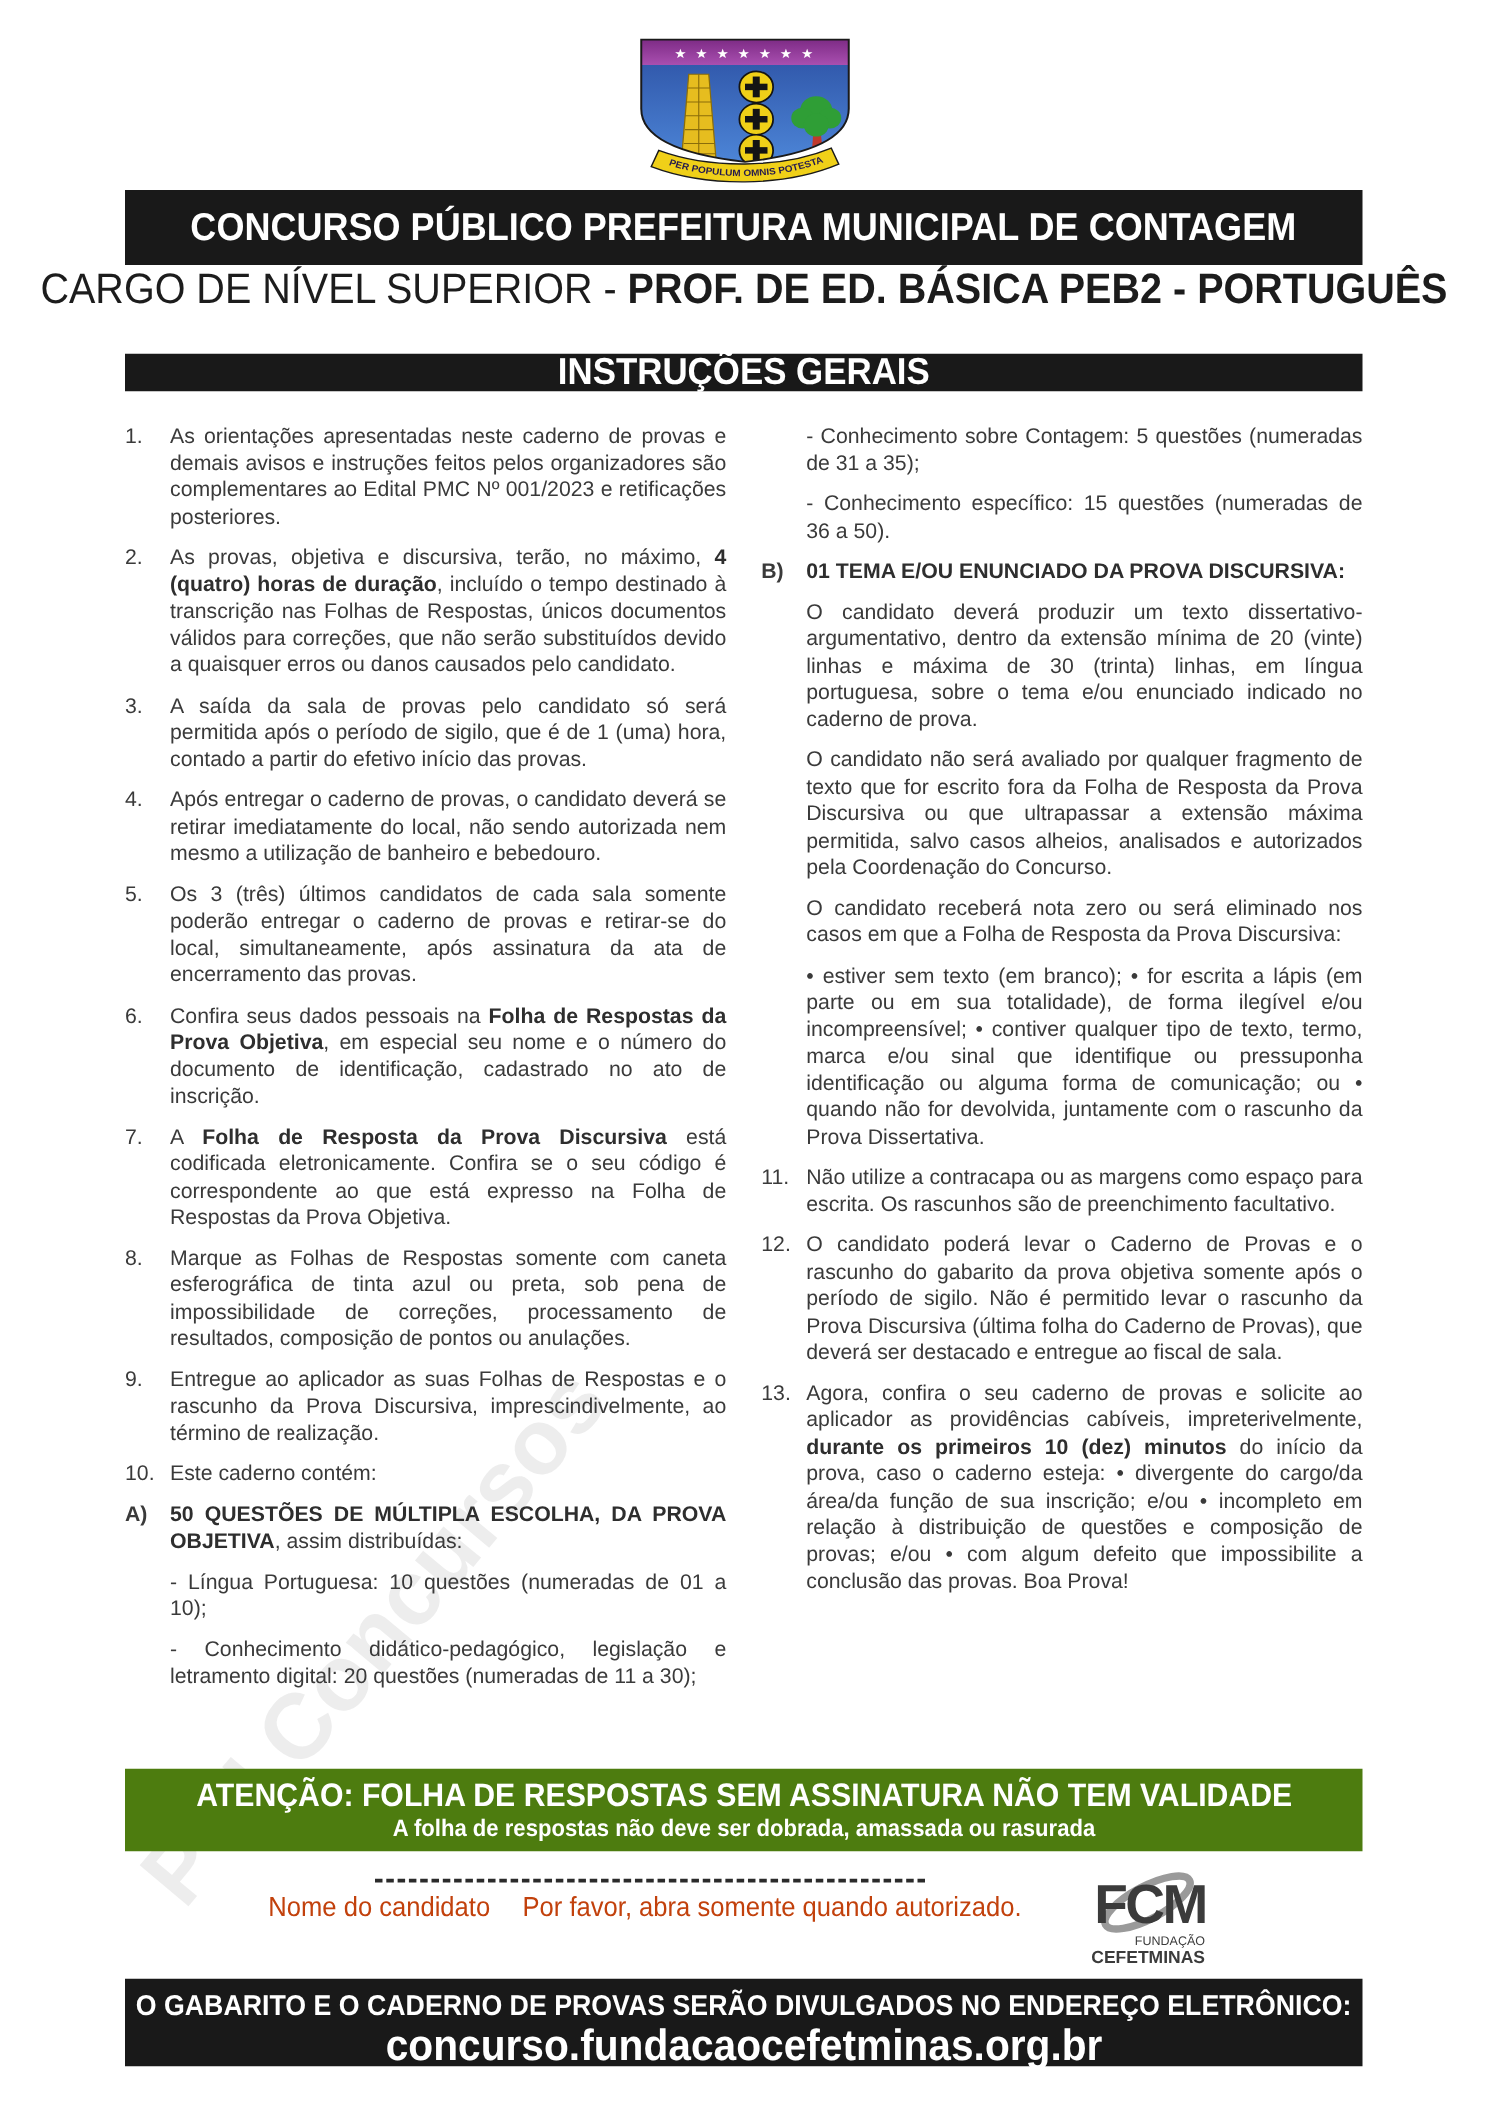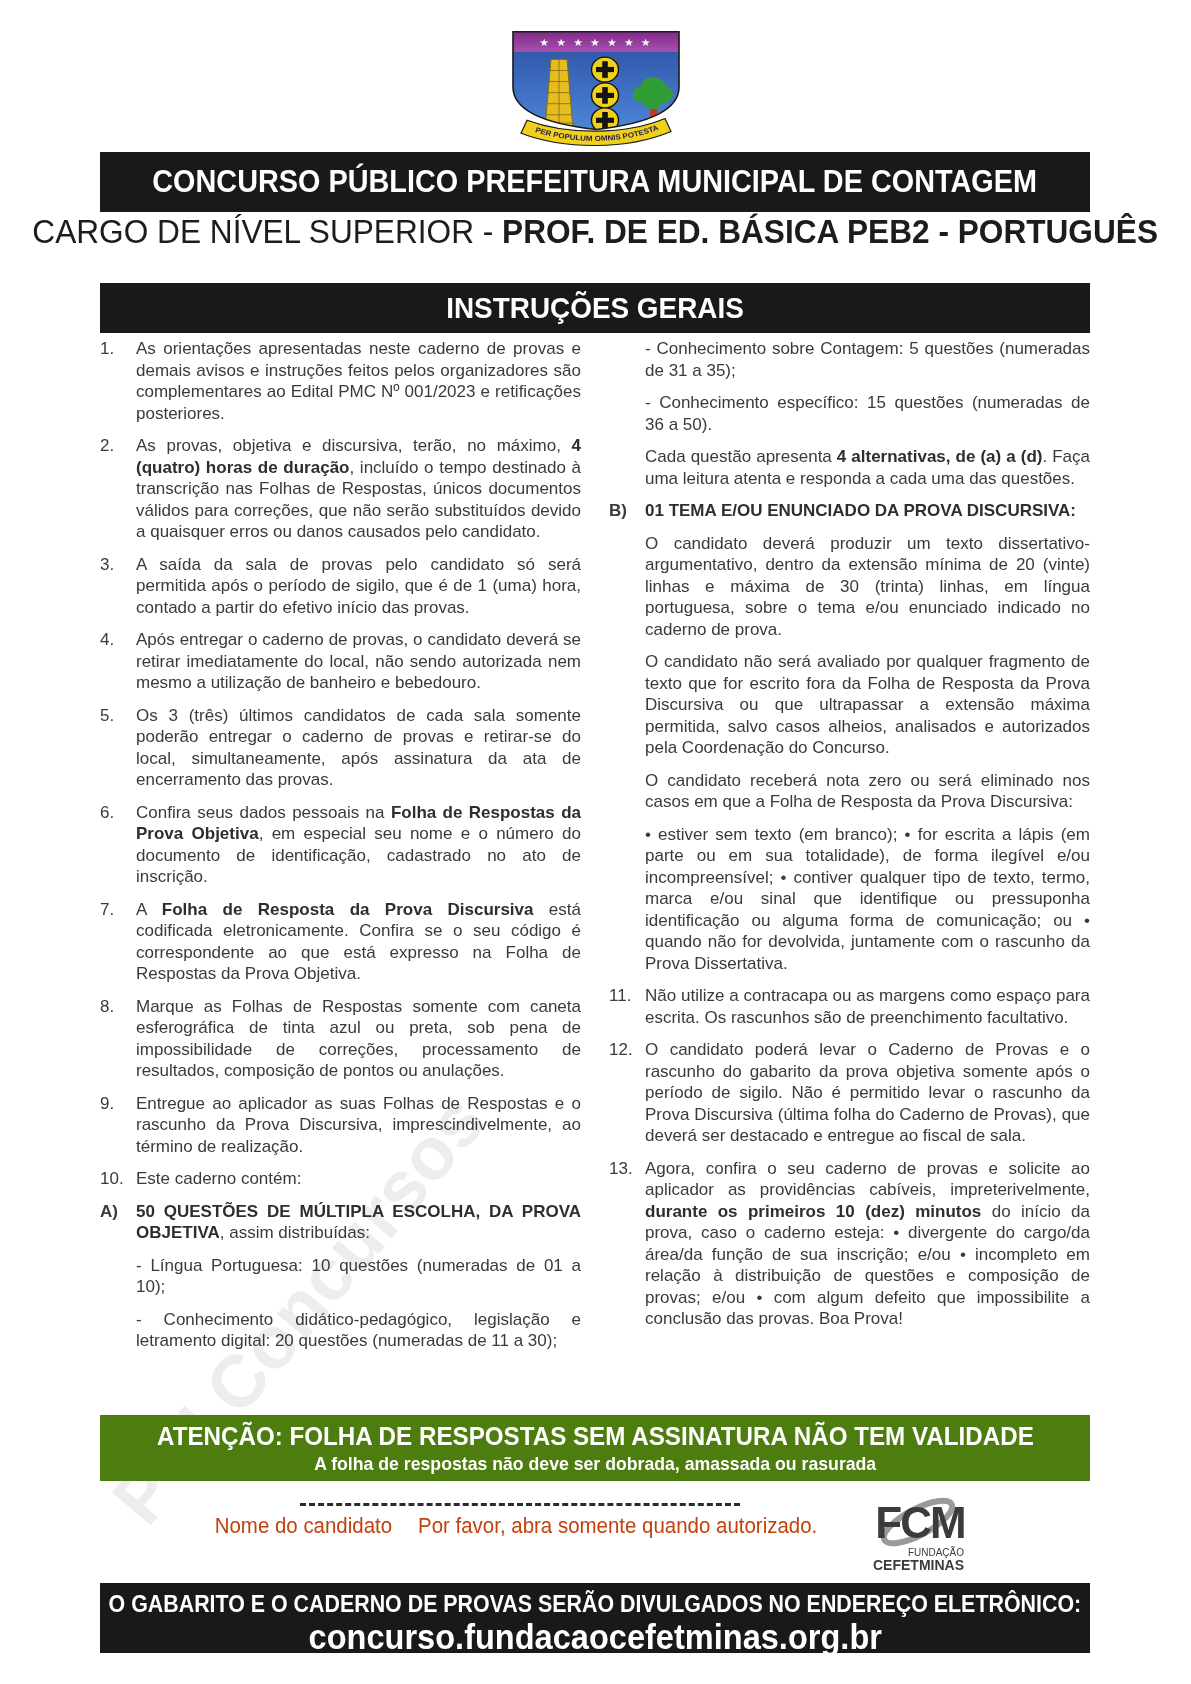--- a/index.html
+++ b/index.html
@@ -9,21 +9,21 @@
   .crest{position:absolute;left:50%;top:28px;transform:translateX(-50%);}
   .bar{position:absolute;left:100px;width:990px;background:#191919;color:#fff;
        display:flex;flex-direction:column;align-items:center;justify-content:center;}
   .bar1{top:152px;height:60px;}
   .bar1 .t{font-size:31px;font-weight:700;}
   .cargo{position:absolute;left:100px;top:212px;width:990px;height:71px;
          display:flex;justify-content:center;color:#1c1c1c;}
   .cargo .t{font-size:34px;white-space:nowrap;}
   .cargo .reg{font-weight:400;}
   .cargo .bld{font-weight:800;}
-  .bar2{top:283px;height:50px;}
+  .bar2{top:283px;height:30px;}
   .bar2 .t{font-size:30px;font-weight:700;}
   .cond{display:inline-block;transform:scaleX(0.93);transform-origin:center;white-space:nowrap;}
   
   .columns{position:absolute;left:100px;top:338px;width:990px;display:flex;gap:28px;z-index:2;}
   .col{width:481px;font-size:17px;line-height:21.5px;}
   .item{display:flex;margin-bottom:11px;}
   .item .label{flex:0 0 36px;}
   .item .label.bold{font-weight:700;}
   .item .text{flex:1;text-align:justify;}
   .item .text b{font-weight:700;color:#2e2e2e;}
@@ -196,24 +196,20 @@
     <div class="col">
         <div class="item">
           <span class="label"></span>
           <span class="text"><span>- Conhecimento sobre Contagem: 5 questões (numeradas de 31 a 35);</span></span>
         </div>
         <div class="item">
           <span class="label"></span>
           <span class="text"><span>- Conhecimento específico: 15 questões (numeradas de 36 a 50).</span></span>
         </div>
         <div class="item">
-          <span class="label"></span>
-          <span class="text"><span>Cada questão apresenta </span><b>4 alternativas, de (a) a (d)</b><span>. Faça uma leitura atenta e responda a cada uma das questões.</span></span>
-        </div>
-        <div class="item">
           <span class="label bold">B)</span>
           <span class="text"><b>01 TEMA E/OU ENUNCIADO DA PROVA DISCURSIVA:</b></span>
         </div>
         <div class="item">
           <span class="label"></span>
           <span class="text"><span>O candidato deverá produzir um texto dissertativo-argumentativo, dentro da extensão mínima de 20 (vinte) linhas e máxima de 30 (trinta) linhas, em língua portuguesa, sobre o tema e/ou enunciado indicado no caderno de prova.</span></span>
         </div>
         <div class="item">
           <span class="label"></span>
           <span class="text"><span>O candidato não será avaliado por qualquer fragmento de texto que for escrito fora da Folha de Resposta da Prova Discursiva ou que ultrapassar a extensão máxima permitida, salvo casos alheios, analisados e autorizados pela Coordenação do Concurso.</span></span>

